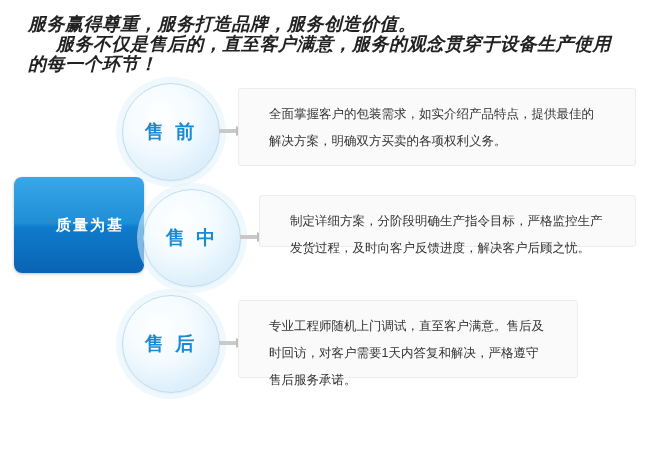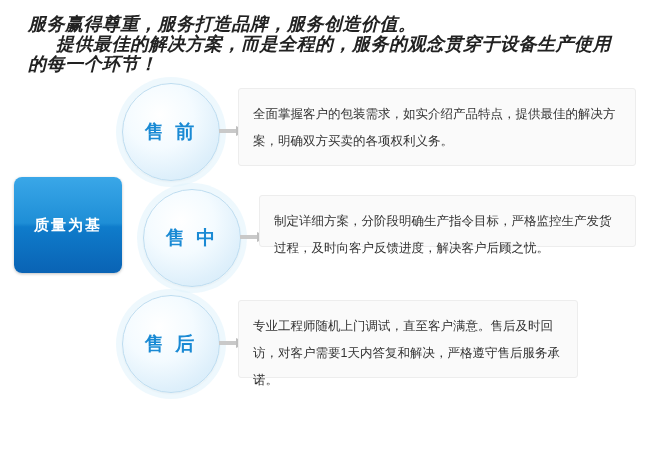--- a/index.html
+++ b/index.html
@@ -47,20 +47,21 @@
     box-shadow: 0 1px 3px rgba(0,0,0,0.25);
     display: flex;
     flex-direction: column;
     align-items: center;
     justify-content: center;
     color: #ffffff;
     font-size: 15px;
     font-weight: bold;
     letter-spacing: 2px;
     line-height: 26px;
+    padding-left: 22px;
   }
 
   
   .circle {
     position: absolute;
     width: 96px;
     height: 96px;
     border-radius: 50%;
     background: radial-gradient(circle at 38% 32%, #ffffff 0%, #f4fbff 38%, #dff0fb 70%, #cfe8f8 100%);
     border: 1px solid #bcdcf0;
@@ -106,35 +107,35 @@
   #arrow-1 { left: 240px; top: 232px; width: 28px; }
   #arrow-2 { left: 219px; top: 338px; width: 28px; }
 
   
   .panel {
     position: absolute;
     background: #fafafa;
     border: 1px solid #ededed;
     border-radius: 3px;
     box-sizing: border-box;
-    padding: 12px 14px;
+    padding: 12px 30px;
     font-size: 12.5px;
     line-height: 27px;
     color: #333333;
   }
   #panel-0 { left: 238px; top: 88px;  width: 398px; height: 78px; }
   #panel-1 { left: 259px; top: 195px; width: 377px; height: 52px; }
   #panel-2 { left: 238px; top: 300px; width: 340px; height: 78px; }
 </style>
 </head>
 <body>
 
 <div id="header">
   <div class="line line1">服务赢得尊重，服务打造品牌，服务创造价值。</div>
-  <div class="line line2">提供最佳的解决方案，而是全程的，服务的观念贯穿于设备生产使用的每一个环节！</div>
+  <div class="line line2">服务不仅是售后的，直至客户满意，服务的观念贯穿于设备生产使用的每一个环节！</div>
 </div>
 
 <div id="left-block">
   <div>质量为基</div>
 </div>
 
 <div class="circle" id="circle-0">
   <span>售 前</span>
 </div>
 <div class="arrow" id="arrow-0">

